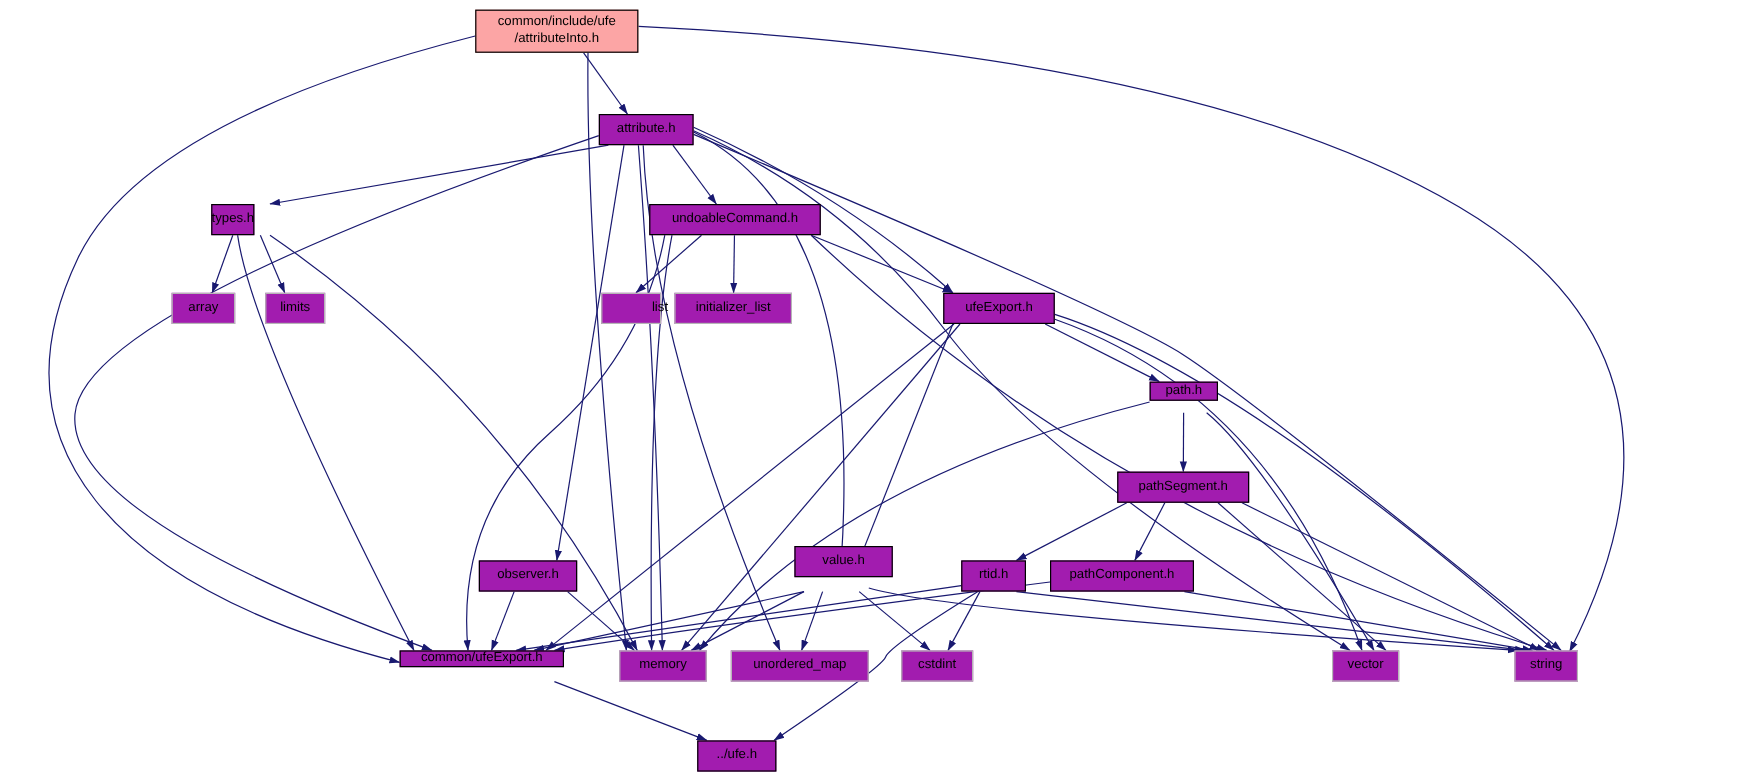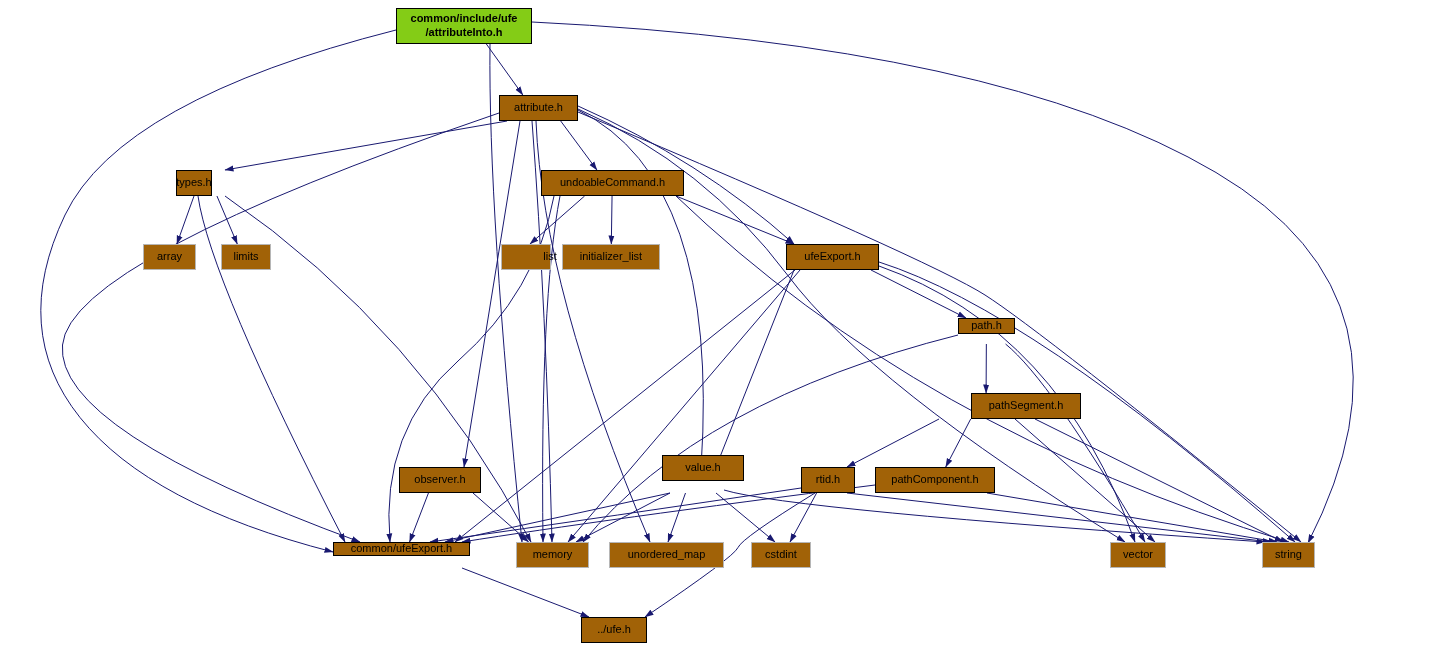--- a/index.html
+++ b/index.html
@@ -1,24 +1,24 @@
 <!DOCTYPE html>
 <html><head>
 <meta charset="utf-8">
 <style>
   html,body{margin:0;padding:0;background:#ffffff;}
   body{width:1448px;height:649px;position:relative;font-family:"Liberation Sans",sans-serif;}
   #graph{position:absolute;left:0;top:0;width:1448px;height:649px;}
   #edges{position:absolute;left:0;top:0;}
   .node{
     position:absolute;display:flex;align-items:center;justify-content:center;
-    text-align:center;font-size:11px;color:#000;background:#a16207;
+    text-align:center;font-size:11px;color:#000;background:#a21caf;
     box-sizing:border-box;white-space:pre-line;line-height:1.25;cursor:default;
   }
-  .node.root{background:#84cc16;border:1px solid #000;font-weight:bold;}
+  .node.root{background:#fca5a5;border:1px solid #000;}
   .node.header{border:1px solid #000;}
   .node.header[data-interactable="true"]{cursor:pointer;}
   .node.system{border:1px solid #b6b6b6;}
 </style>
 </head>
 <body>
 
 <div id="graph" data-interactable="false">
     <svg id="edges" width="1448" height="649" viewBox="0 0 1448 649" data-interactable="false">
       <defs>
@@ -82,21 +82,21 @@
 /attributeInto.h</div>
     <div class="node header" data-interactable="true" style="left: 499px; top: 95px; width: 79px; height: 26px;">attribute.h</div>
     <div class="node header" data-interactable="true" style="left: 176px; top: 170px; width: 36px; height: 26px;">types.h</div>
     <div class="node header" data-interactable="true" style="left: 541px; top: 170px; width: 143px; height: 26px;">undoableCommand.h</div>
     <div class="node system" data-interactable="false" style="left: 143px; top: 244px; width: 53px; height: 26px;">array</div>
     <div class="node system" data-interactable="false" style="left: 221px; top: 244px; width: 50px; height: 26px;">limits</div>
     <div class="node system" data-interactable="false" style="left: 501px; top: 244px; width: 37px; height: 26px; padding-left: 48px;">list</div>
     <div class="node system" data-interactable="false" style="left: 562px; top: 244px; width: 98px; height: 26px;">initializer_list</div>
     <div class="node header" data-interactable="true" style="left: 786px; top: 244px; width: 93px; height: 26px;">ufeExport.h</div>
     <div class="node header" data-interactable="true" style="left: 958px; top: 318px; width: 57px; height: 16px;">path.h</div>
-    <div class="node header" data-interactable="true" style="left: 931px; top: 393px; width: 110px; height: 26px; margin-left: 40px;">pathSegment.h</div>
+    <div class="node header" data-interactable="true" style="left: 931px; top: 393px; width: 110px; height: 26px;">pathSegment.h</div>
     <div class="node header" data-interactable="true" style="left: 399px; top: 467px; width: 82px; height: 26px;">observer.h</div>
     <div class="node header" data-interactable="true" style="left: 662px; top: 455px; width: 82px; height: 26px;">value.h</div>
     <div class="node header" data-interactable="true" style="left: 801px; top: 467px; width: 54px; height: 26px;">rtid.h</div>
     <div class="node header" data-interactable="true" style="left: 875px; top: 467px; width: 120px; height: 26px;">pathComponent.h</div>
     <div class="node header" data-interactable="true" style="left: 333px; top: 542px; width: 137px; height: 14px;">common/ufeExport.h</div>
     <div class="node system" data-interactable="false" style="left: 516px; top: 542px; width: 73px; height: 26px;">memory</div>
     <div class="node system" data-interactable="false" style="left: 609px; top: 542px; width: 115px; height: 26px;">unordered_map</div>
     <div class="node system" data-interactable="false" style="left: 751px; top: 542px; width: 60px; height: 26px;">cstdint</div>
     <div class="node system" data-interactable="false" style="left: 1110px; top: 542px; width: 56px; height: 26px;">vector</div>
     <div class="node system" data-interactable="false" style="left: 1262px; top: 542px; width: 53px; height: 26px;">string</div>

